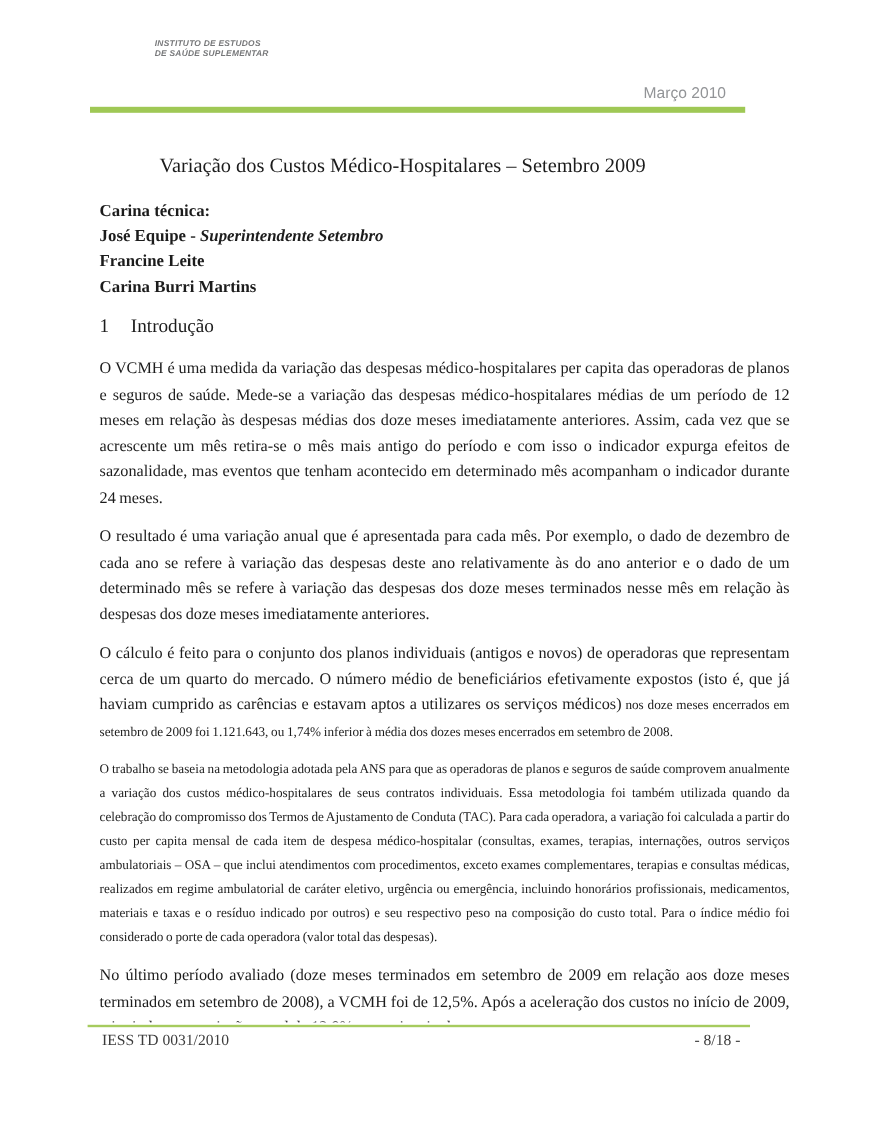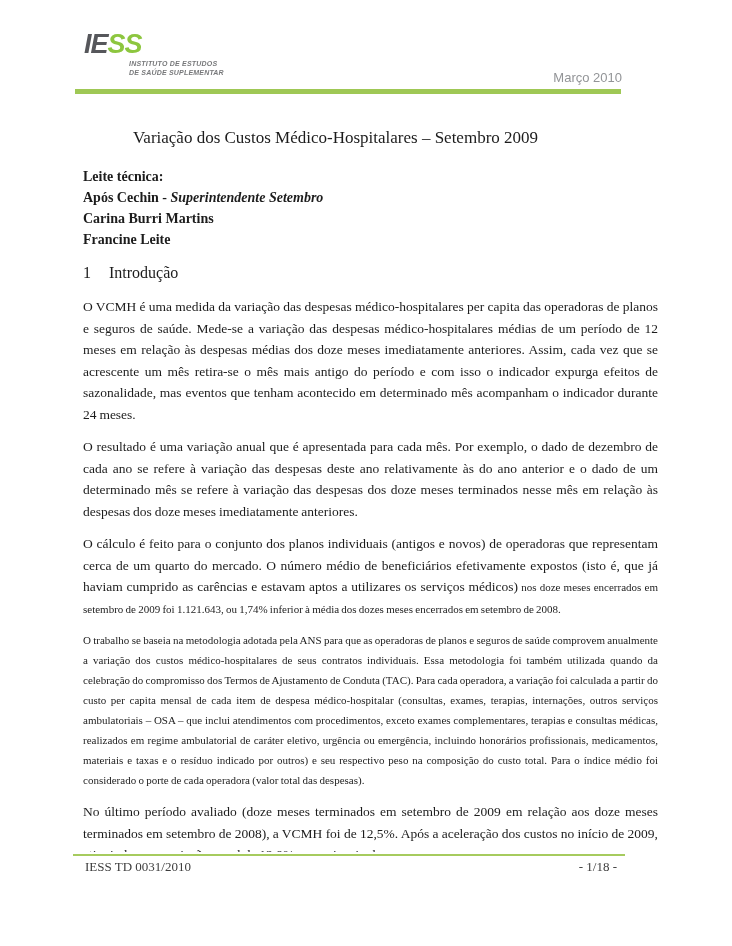--- a/index.html
+++ b/index.html
@@ -30,21 +30,21 @@
   .logo-sub {
     margin-top: 2px;
     margin-left: 45px;
     font-size: 7px;
     color: #77787a;
     letter-spacing: 0.2px;
     line-height: 8.5px;
   }
   .issue-date {
     position: absolute;
-    left: 92px;
+    left: 75px;
     top: 70px;
     width: 530px;
     text-align: right;
     font-family: "Liberation Sans", "DejaVu Sans", sans-serif;
     font-size: 13px;
     color: #929497;
   }
   .header-rule {
     position: absolute;
     left: 75px;
@@ -121,37 +121,36 @@
   }
   .footer-row .left { padding-left: 12px; }
   .footer-row .right { padding-right: 8px; }
 </style>
 </head>
 <body>
 
 <div class="page">
 
   <div class="logo">
-    <div class="logo-word"><span class="logo-ie">IE</span><span class="logo-ss">SS</span></div>
     <div class="logo-sub">
       <div>INSTITUTO DE ESTUDOS</div>
       <div>DE SAÚDE SUPLEMENTAR</div>
     </div>
   </div>
   <div class="issue-date">Março 2010</div>
   <div class="header-rule"></div>
 
   <div class="doc">
     <h1 class="doc-title">Variação dos Custos Médico-Hospitalares – Setembro 2009</h1>
 
     <div class="team">
-      <div>Leite técnica:</div>
-      <div><span>Após Cechin - </span><span class="role">Superintendente Setembro</span></div>
+      <div>Carina técnica:</div>
+      <div><span>José Equipe - </span><span class="role">Superintendente Setembro</span></div>
+      <div>Francine Leite</div>
       <div>Carina Burri Martins</div>
-      <div>Francine Leite</div>
     </div>
 
     <div class="section-heading">
       <span class="num">1</span><span>Introdução</span>
     </div>
 
     <p class="body-par">O VCMH é uma medida da variação das despesas médico-hospitalares per capita das operadoras de planos e seguros de saúde. Mede-se a variação das despesas médico-hospitalares médias de um período de 12 meses em relação às despesas médias dos doze meses imediatamente anteriores. Assim, cada vez que se acrescente um mês retira-se o mês mais antigo do período e com isso o indicador expurga efeitos de sazonalidade, mas eventos que tenham acontecido em determinado mês acompanham o indicador durante 24 meses.</p>
 
     <p class="body-par">O resultado é uma variação anual que é apresentada para cada mês. Por exemplo, o dado de dezembro de cada ano se refere à variação das despesas deste ano relativamente às do ano anterior e o dado de um determinado mês se refere à variação das despesas dos doze meses terminados nesse mês em relação às despesas dos doze meses imediatamente anteriores.</p>
 
@@ -159,17 +158,17 @@
 
     <p class="body-par small">O trabalho se baseia na metodologia adotada pela ANS para que as operadoras de planos e seguros de saúde comprovem anualmente a variação dos custos médico-hospitalares de seus contratos individuais. Essa metodologia foi também utilizada quando da celebração do compromisso dos Termos de Ajustamento de Conduta (TAC). Para cada operadora, a variação foi calculada a partir do custo per capita mensal de cada item de despesa médico-hospitalar (consultas, exames, terapias, internações, outros serviços ambulatoriais – OSA – que inclui atendimentos com procedimentos, exceto exames complementares, terapias e consultas médicas, realizados em regime ambulatorial de caráter eletivo, urgência ou emergência, incluindo honorários profissionais, medicamentos, materiais e taxas e o resíduo indicado por outros) e seu respectivo peso na composição do custo total. Para o índice médio foi considerado o porte de cada operadora (valor total das despesas).</p>
 
     <p class="body-par">No último período avaliado (doze meses terminados em setembro de 2009 em relação aos doze meses terminados em setembro de 2008), a VCMH foi de 12,5%. Após a aceleração dos custos no início de 2009, atingindo uma variação anual de 12,9% em maio e junho,</p>
   </div>
 
   <div class="footer">
     <div class="footer-rule"></div>
     <div class="footer-row">
       <span class="left">IESS TD 0031/2010</span>
-      <span class="right">- 1/18 -</span>
+      <span class="right">- 8/18 -</span>
     </div>
   </div>
 
 </div>
 
 </body></html>

